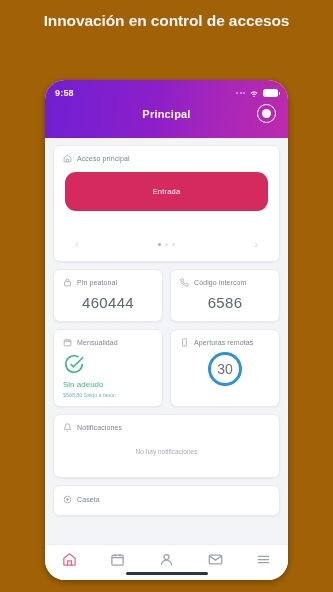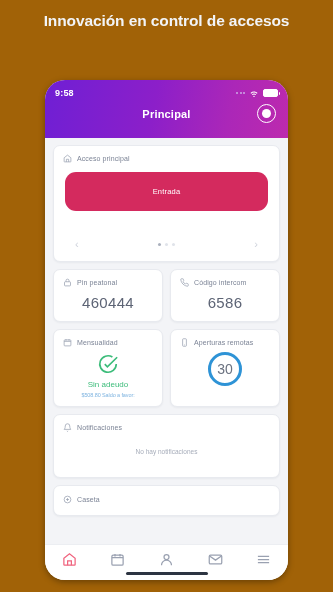--- a/index.html
+++ b/index.html
@@ -107,21 +107,21 @@
 
   
   .row2 { display: flex; gap: 7px; }
   .row2 > .card { flex: 1; margin-bottom: 7px; }
 
   .big-value {
     text-align: center; font-size: 15px; color: #5d6475;
     margin-top: 7px; margin-bottom: 2px; letter-spacing: .3px;
   }
 
-  .mens-body { display: flex; flex-direction: column; align-items: center; margin-top: 6px; }
+  .mens-body { display: flex; flex-direction: column; align-items: flex-start; margin-top: 6px; }
   .check-ring { width: 22px; height: 22px; color: #3cbc7a; }
   .check-ring svg { width: 100%; height: 100%; display: block; }
   .mens-status { font-size: 8px; color: #3cbc7a; margin-top: 5px; }
   .mens-sub { font-size: 5.5px; color: #7fb4e0; margin-top: 3px; letter-spacing: -.1px; }
 
   .ring-wrap { display: flex; justify-content: center; align-items: center; margin-top: 5px; }
   .ring {
     width: 34px; height: 34px; border-radius: 50%;
     border: 3.5px solid #2e93d6;
     display: flex; align-items: center; justify-content: center;

